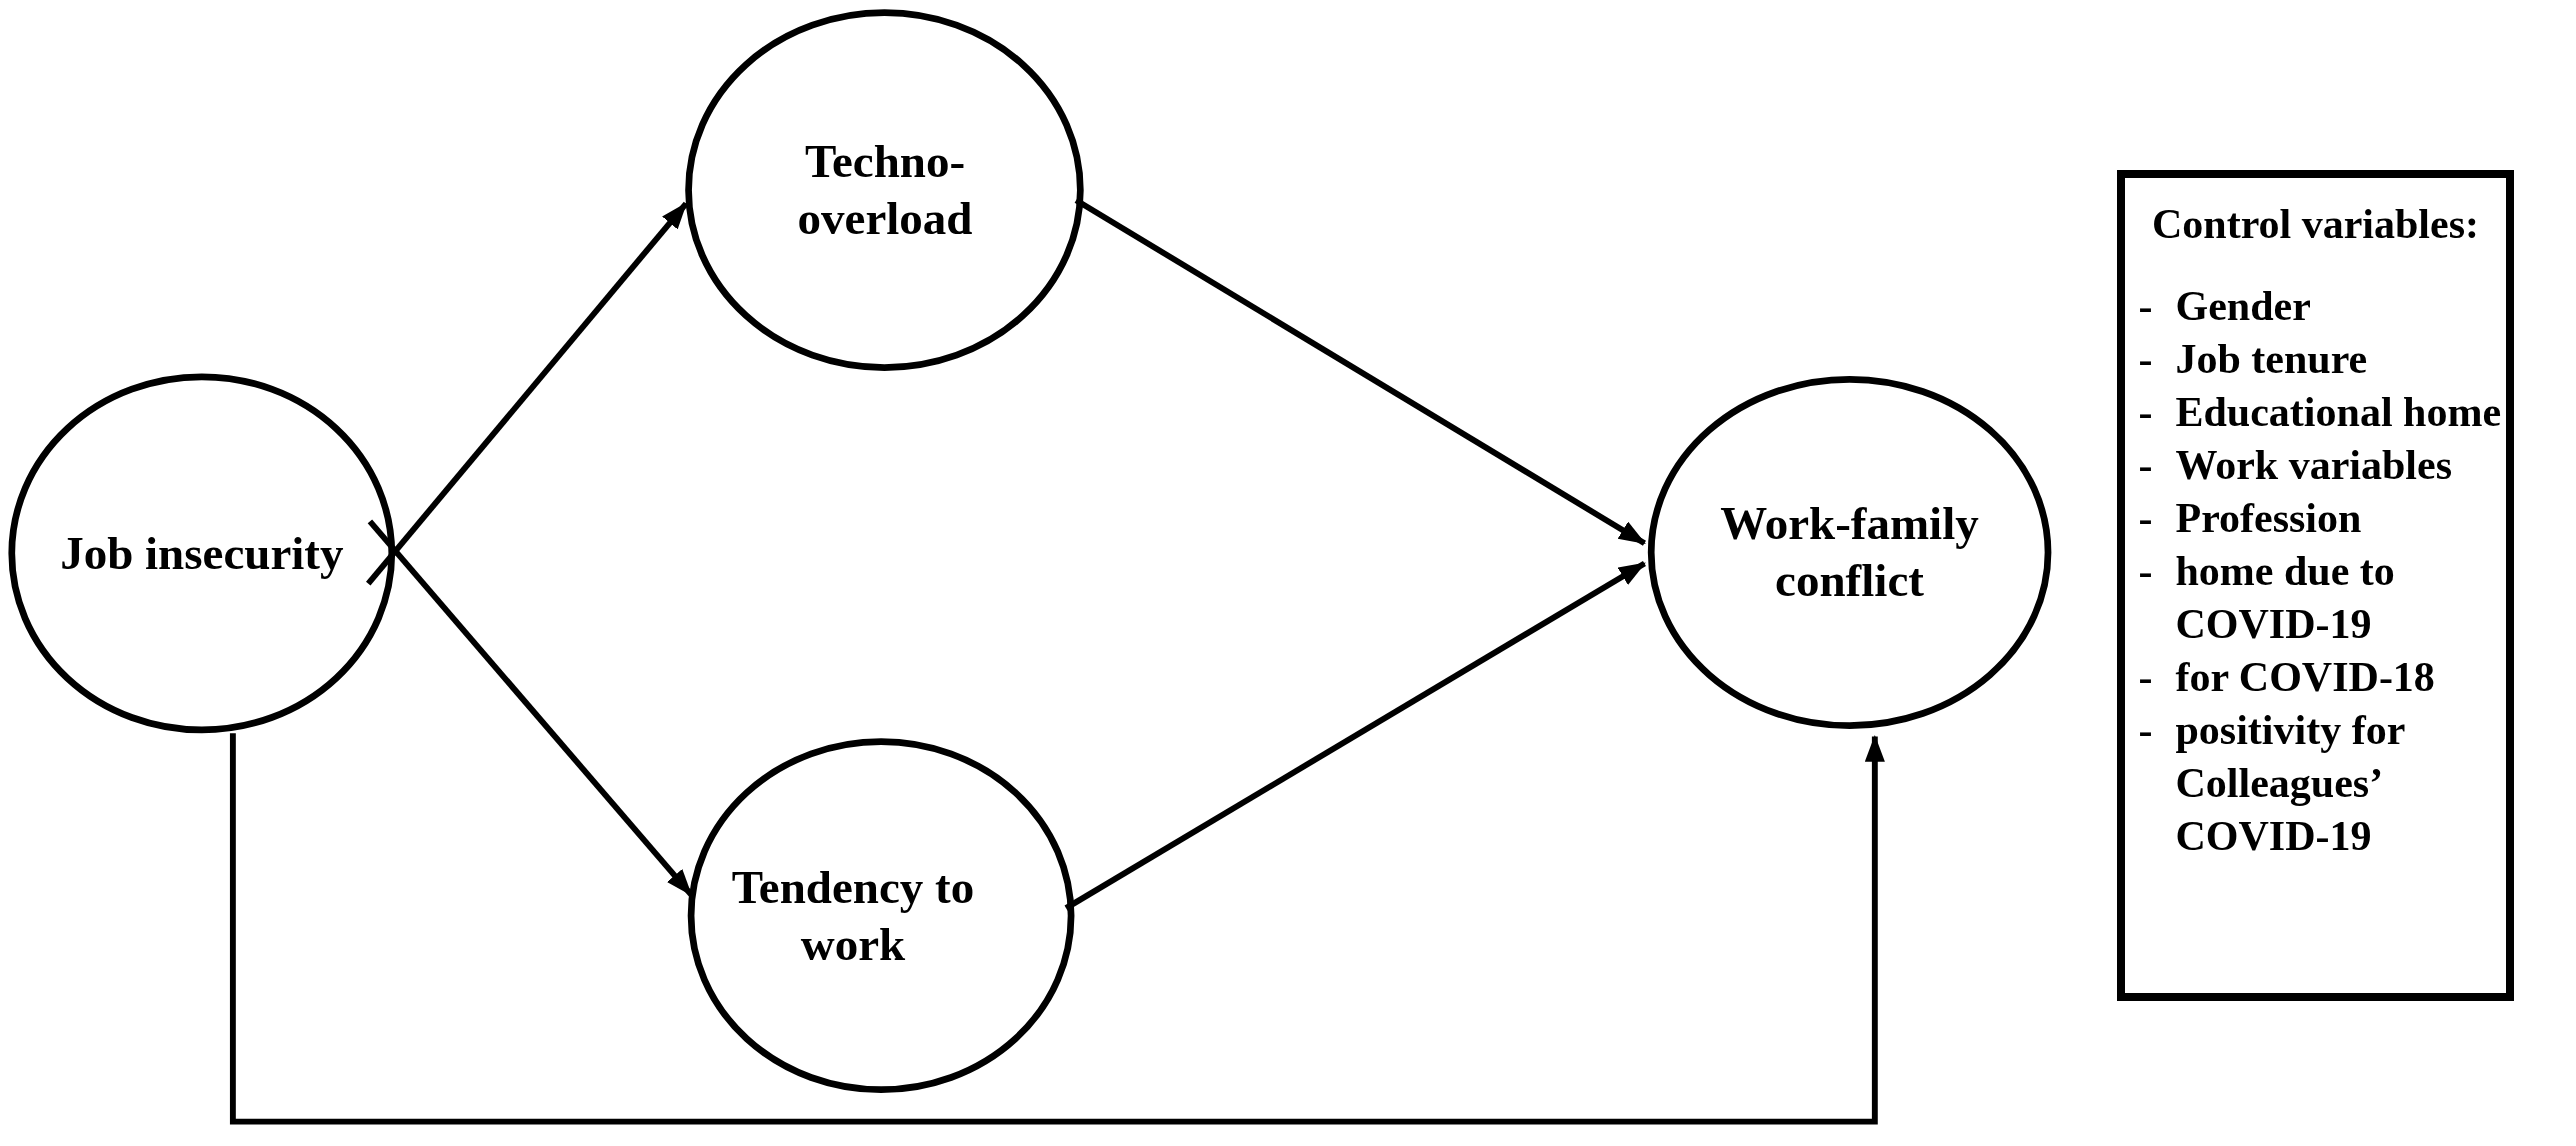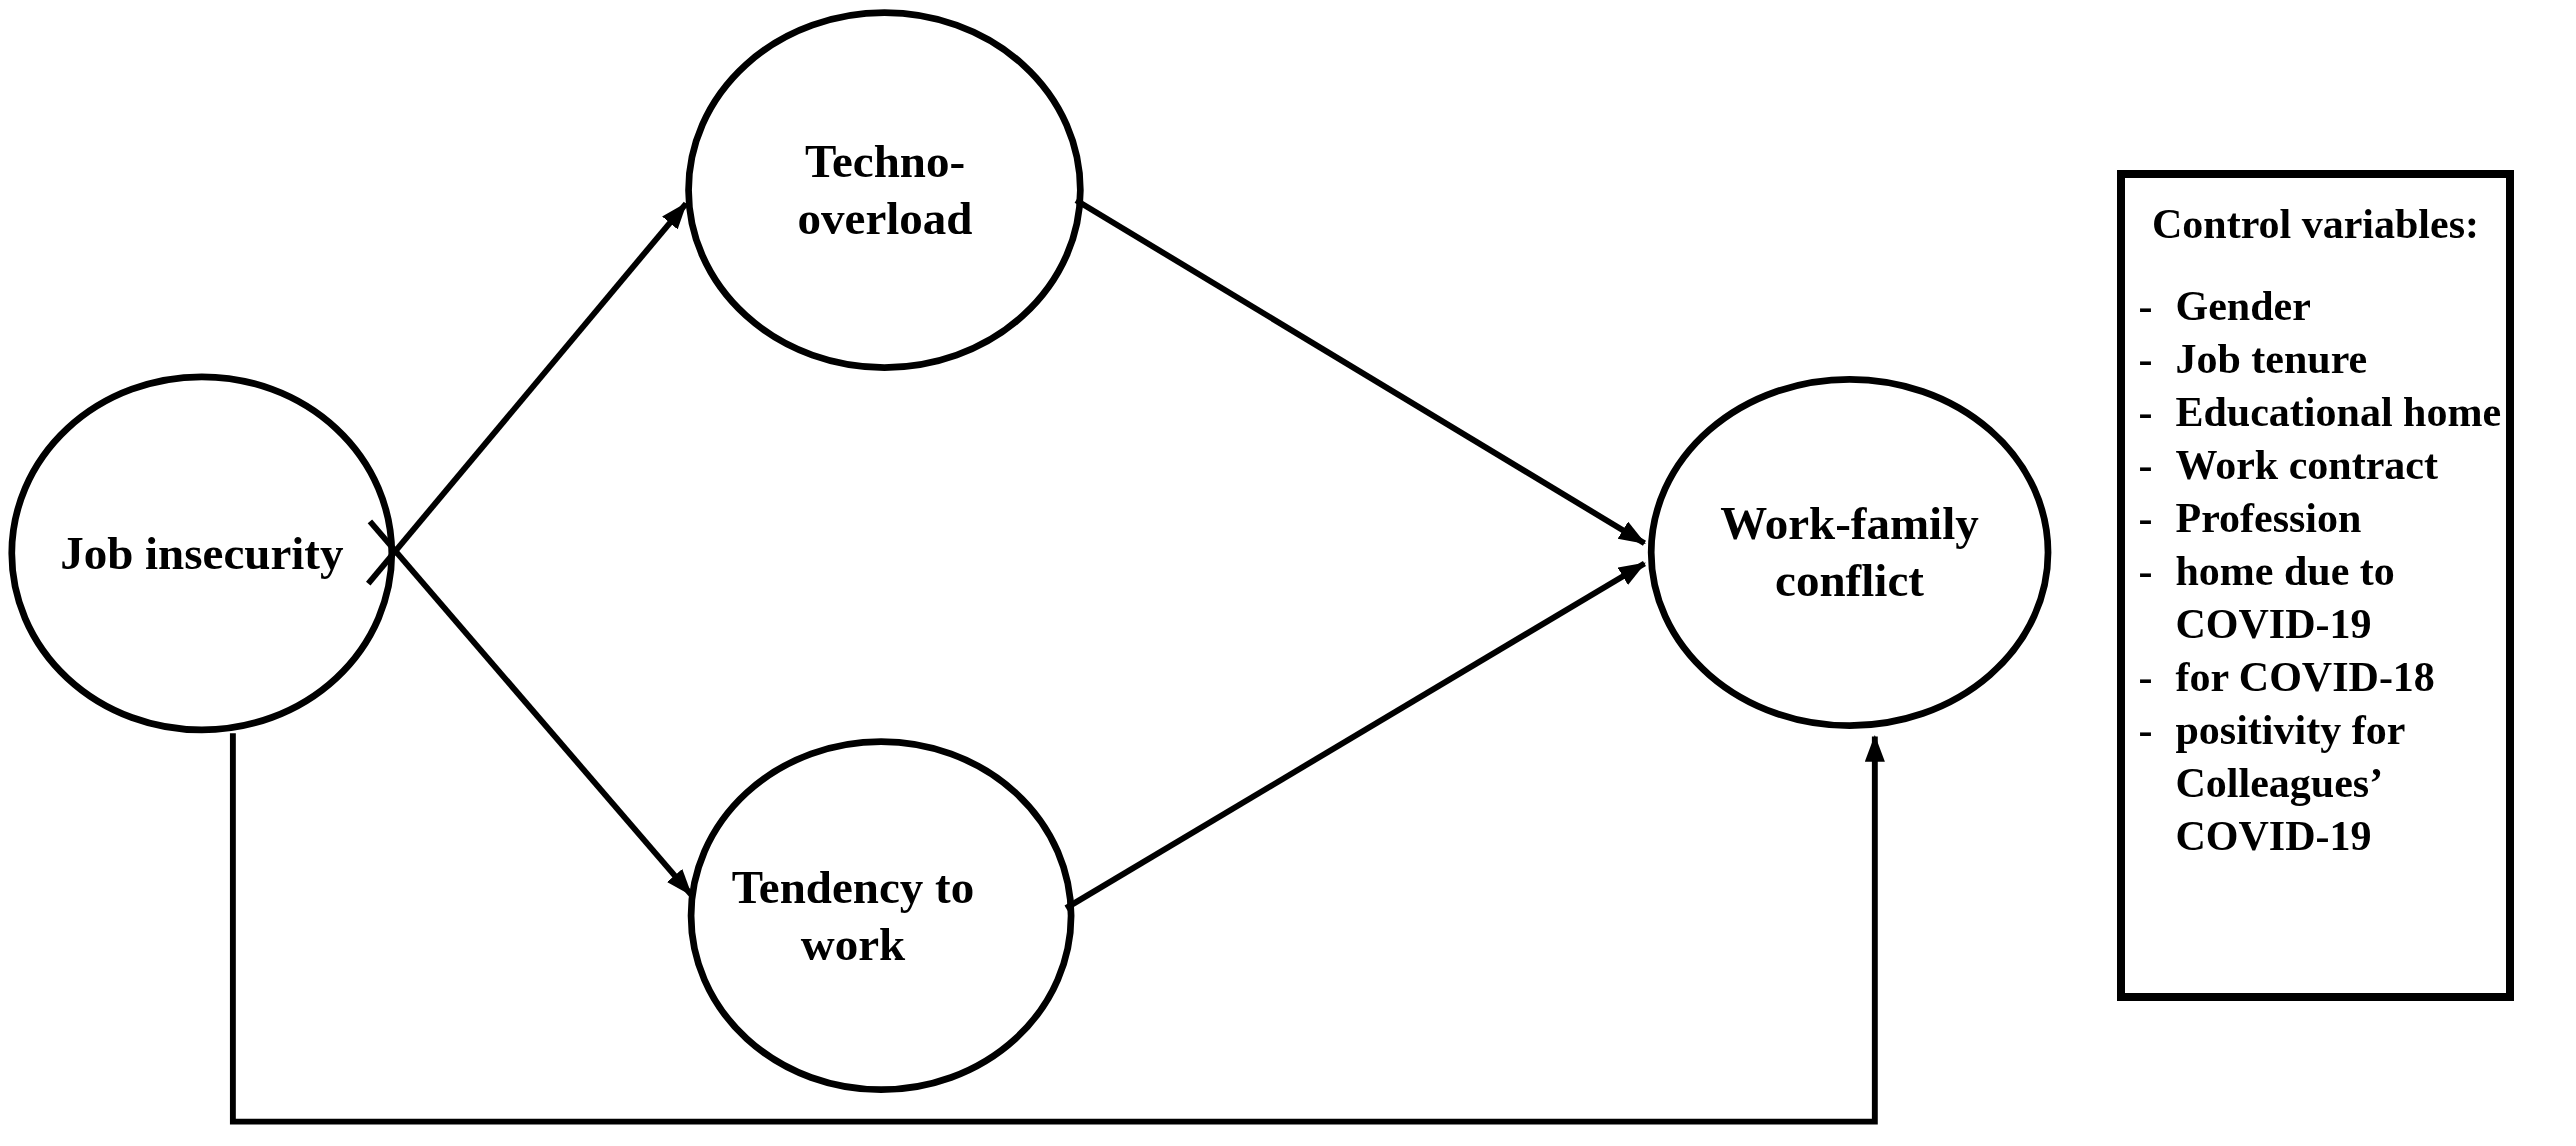--- a/index.html
+++ b/index.html
@@ -80,21 +80,21 @@
         </div>
         <div class="cv-item">
           <span class="cv-dash">-</span>
           <div class="cv-lines">
             <div class="cv-line">Educational home</div>
           </div>
         </div>
         <div class="cv-item">
           <span class="cv-dash">-</span>
           <div class="cv-lines">
-            <div class="cv-line">Work contract</div>
+            <div class="cv-line">Work variables</div>
           </div>
         </div>
         <div class="cv-item">
           <span class="cv-dash">-</span>
           <div class="cv-lines">
             <div class="cv-line">Profession</div>
           </div>
         </div>
         <div class="cv-item">
           <span class="cv-dash">-</span>

